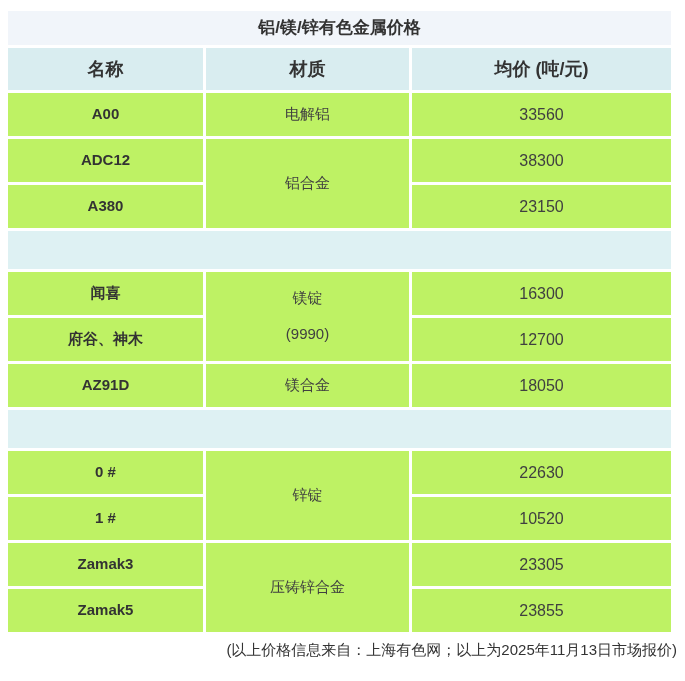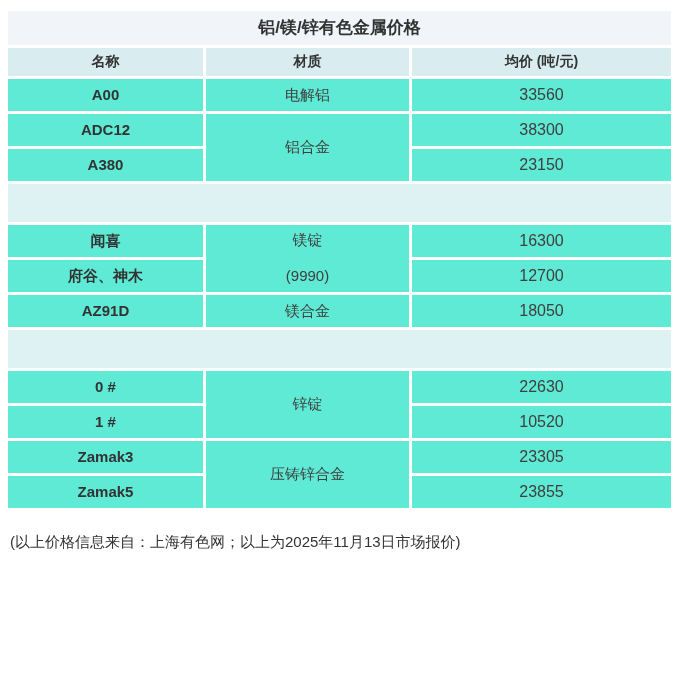--- a/index.html
+++ b/index.html
@@ -34,49 +34,50 @@
   }
   .title-cell {
     background: #f1f5fa;
     height: 34px;
     font-size: 17px;
     font-weight: bold;
     color: #333333;
   }
   th.head-cell {
     background: #d9edf0;
-    height: 28px;
-    font-size: 14px;
+    height: 42px;
+    font-size: 18px;
     font-weight: bold;
     color: #333333;
   }
   td.cell {
-    background: #5eead4;
-    height: 32px;
+    background: #bef264;
+    height: 43px;
     font-size: 15px;
     color: #404040;
   }
   td.name-cell {
     font-weight: bold;
     color: #333333;
   }
   td.price-cell {
     font-size: 16px;
   }
   td.sep-cell {
     background: #def1f3;
     height: 38px;
   }
   .mat-line { display: block; font-family: Liberation Serif, serif; }
   .mat-sub  { display: block; margin-top: 17px; }
   .footer-note {
-    margin-top: 22px;
+    margin-top: 6px;
     padding-left: 2px;
     font-size: 15px;
     color: #333333;
+    text-align: right;
   }
 </style>
 </head>
 <body>
 
 <div class="page">
   <table class="price-table">
     <colgroup>
       <col class="c-name">
         <col class="c-mat">

